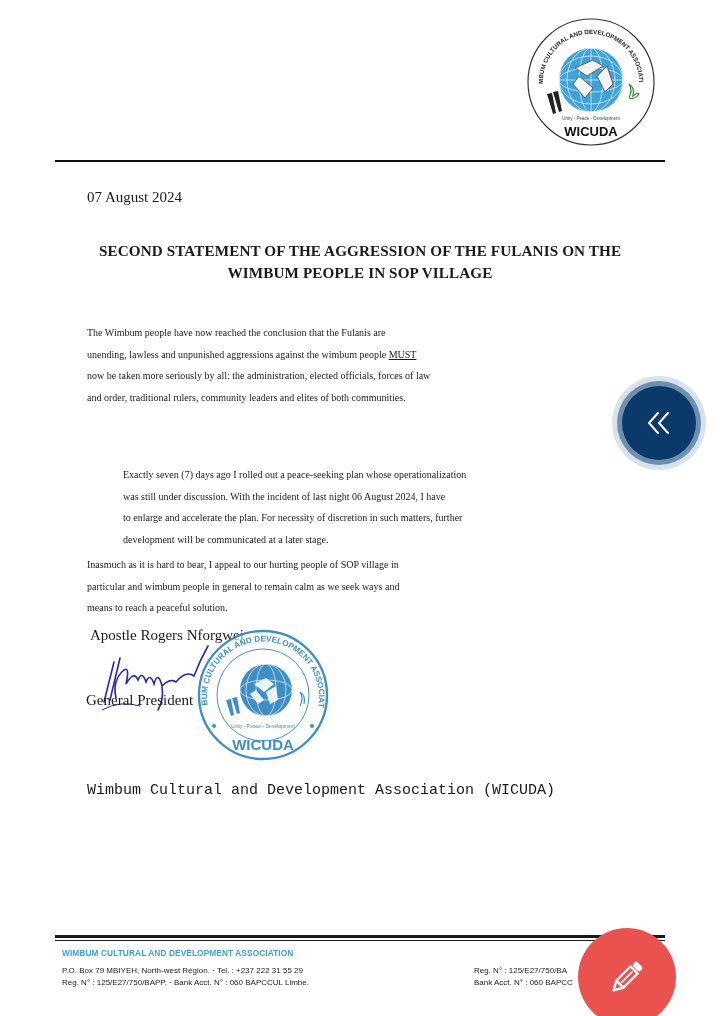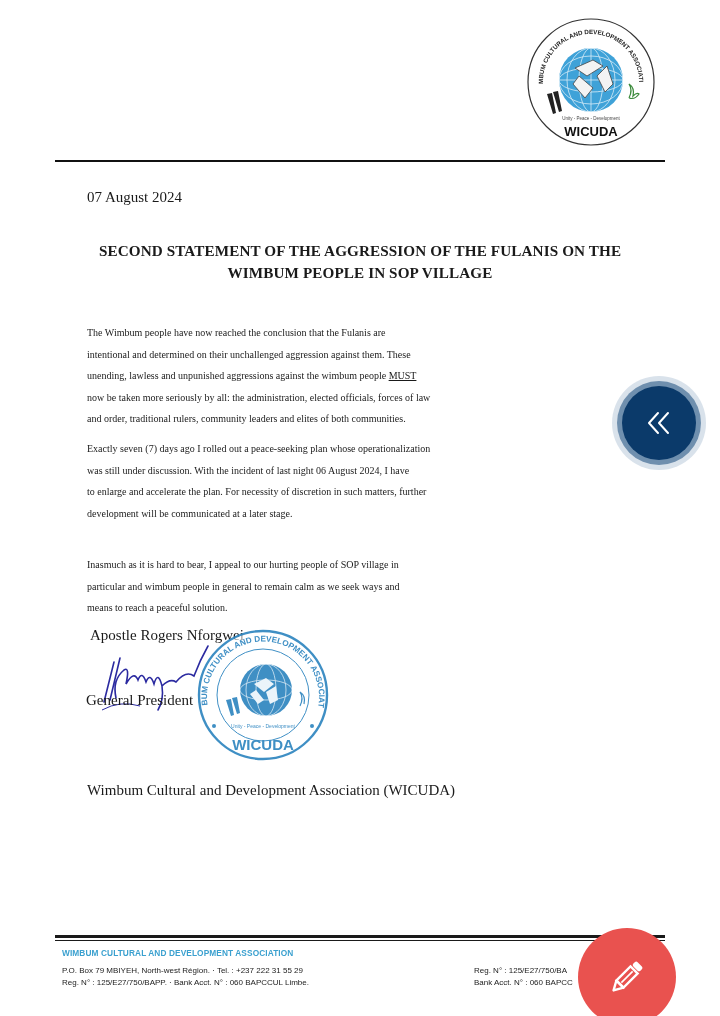--- a/index.html
+++ b/index.html
@@ -11,28 +11,28 @@
   .header-rule { position:absolute; left:55px; top:160px; width:610px; height:2px; background:#111; }
 
   .date { position:absolute; left:87px; top:189px; font-family:"Liberation Serif", serif; font-size:15px; }
 
   .title { position:absolute; left:60px; width:600px; top:240px; text-align:center; font-family:"Liberation Serif", serif; font-weight:bold; font-size:15.2px; line-height:22px; letter-spacing:0.1px; }
 
   .para { position:absolute; left:87px; width:560px; font-family:Liberation Serif, serif; font-size:10px; line-height:21.5px; white-space:nowrap; }
   .para .ln { display:block; }
   .para u { text-decoration:underline; }
   .p1 { top:322px; }
-  .p2 { top:438px; }
+  .p2 { top:464px;margin-left:36px; }
   .p3 { top:554px; }
 
   .signer-name { position:absolute; left:90px; top:627px; font-family:"Liberation Serif", serif; font-size:15px; }
   .signature { position:absolute; left:90px; top:640px; width:150px; height:80px; }
   .signer-role { position:absolute; left:86px; top:692px; font-family:"Liberation Serif", serif; font-size:15px; }
   .stamp { position:absolute; left:196px; top:628px; width:134px; height:134px; opacity:0.92; }
-  .org-name { position:absolute; left:87px; top:782px; font-family:Liberation Serif, serif; font-size:15px;text-align:right; }
+  .org-name { position:absolute; left:87px; top:782px; font-family:Liberation Mono, monospace; font-size:15px;text-align:right; }
 
   
   .footer-rule-thick { position:absolute; left:55px; top:935px; width:610px; height:3px; background:#1a1a1a; }
   .footer-rule-thin { position:absolute; left:55px; top:940px; width:610px; height:1px; background:#1a1a1a; }
   .footer-org { position:absolute; left:62px; top:948px; font-family:"Liberation Sans", sans-serif; font-size:8.3px; color:#3aa0cf; font-weight:bold; letter-spacing:0.1px; }
   .footer-line { position:absolute; font-family:"Liberation Sans", sans-serif; font-size:8px; color:#222; white-space:nowrap; }
   .fl1 { left:62px; top:966px; }
   .fl2 { left:62px; top:978px; }
   .fr1 { left:474px; top:966px; }
   .fr2 { left:474px; top:978px; }
@@ -79,21 +79,20 @@
 
   <div class="date">07 August 2024</div>
 
   <div class="title">
     <div>SECOND STATEMENT OF THE AGGRESSION OF THE FULANIS ON THE</div>
     <div>WIMBUM PEOPLE IN SOP VILLAGE</div>
   </div>
 
   <div class="para p1">
     <span class="ln">The Wimbum people have now reached the conclusion that the Fulanis are</span>
-    <span class="ln">intentional and determined on their unchallenged aggression against them. These</span>
     <span class="ln"><span>unending, lawless and unpunished aggressions against the wimbum people </span><u>MUST</u></span>
     <span class="ln">now be taken more seriously by all: the administration, elected officials, forces of law</span>
     <span class="ln">and order, traditional rulers, community leaders and elites of both communities.</span>
   </div>
 
   <div class="para p2">
     <span class="ln">Exactly seven (7) days ago I rolled out a peace-seeking plan whose operationalization</span>
     <span class="ln">was still under discussion. With the incident of last night 06 August 2024, I have</span>
     <span class="ln">to enlarge and accelerate the plan. For necessity of discretion in such matters, further</span>
     <span class="ln">development will be communicated at a later stage.</span>

